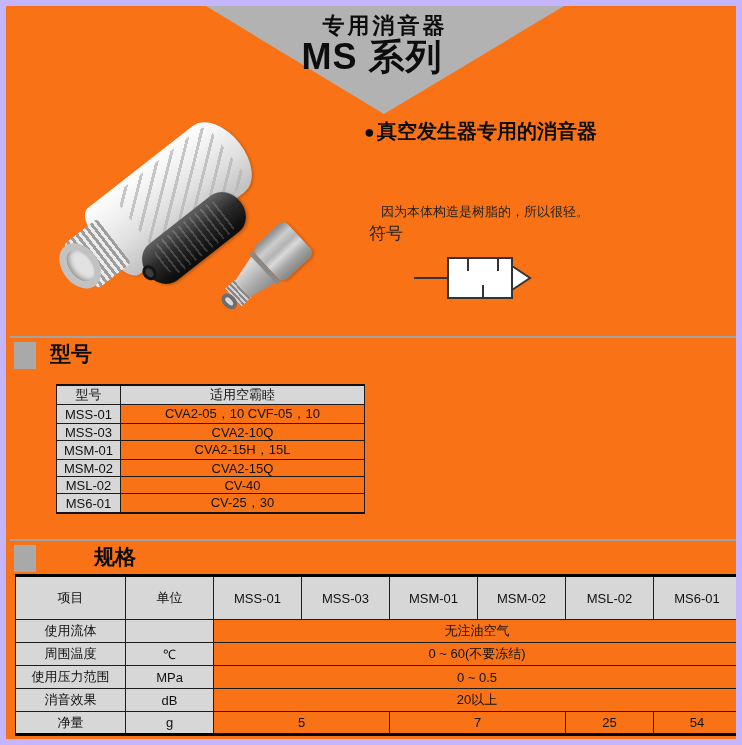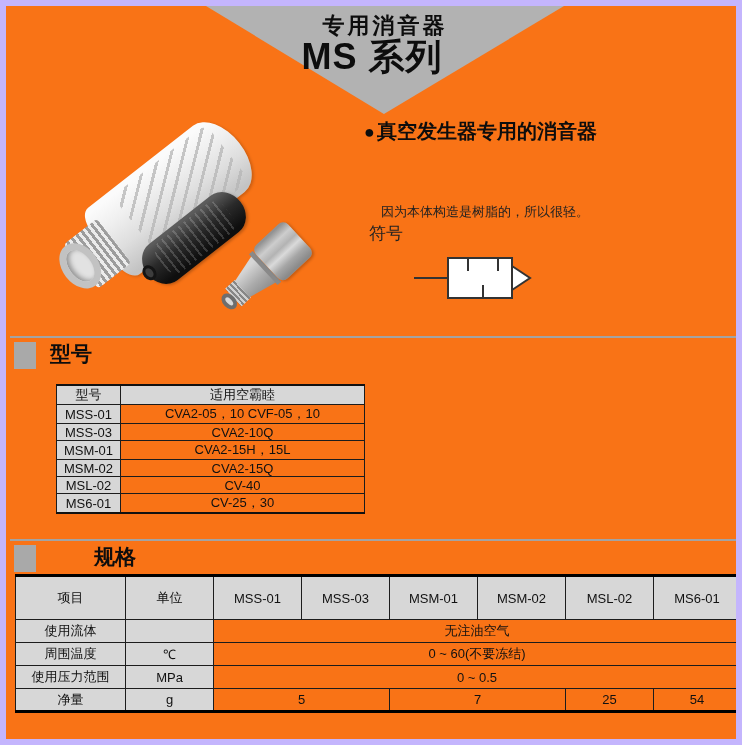--- a/index.html
+++ b/index.html
@@ -243,20 +243,25 @@
         <td class="gray">周围温度</td>
         <td class="gray">℃</td>
         <td colspan="6">0 ~ 60(不要冻结)</td>
       </tr>
       <tr>
         <td class="gray">使用压力范围</td>
         <td class="gray">MPa</td>
         <td colspan="6">0 ~ 0.5</td>
       </tr>
       <tr>
+        <td class="gray">消音效果</td>
+        <td class="gray">dB</td>
+        <td colspan="6">20以上</td>
+      </tr>
+      <tr>
         <td class="gray">净量</td>
         <td class="gray">g</td>
         <td colspan="2">5</td>
         <td colspan="2">7</td>
         <td>25</td>
         <td>54</td>
       </tr>
     </tbody>
   </table>
 

